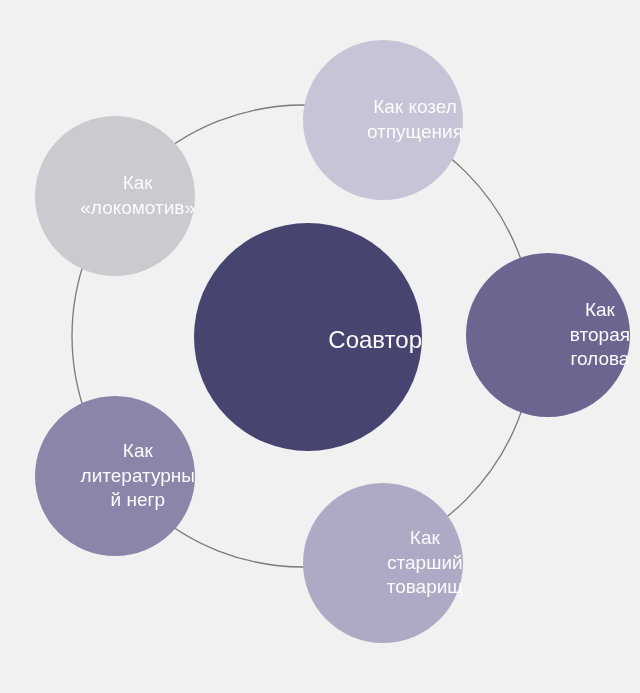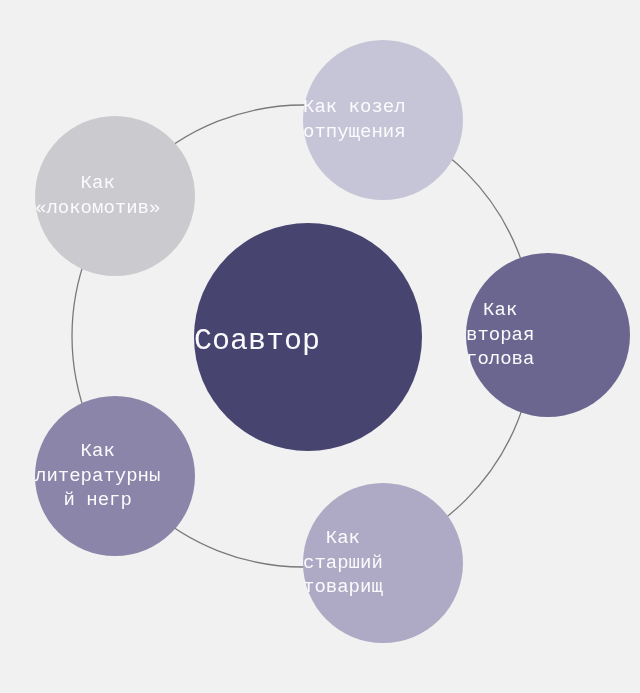--- a/index.html
+++ b/index.html
@@ -6,25 +6,25 @@
   body {
     width:640px; height:693px; overflow:hidden;
     background:#f1f1f1;
     font-family:"Liberation Sans", sans-serif;
     position:relative;
   }
   .canvas { position:absolute; left:0; top:0; width:640px; height:693px; }
   .ring { position:absolute; left:0; top:0; }
   .node {
     position:absolute; border-radius:50%;
-    display:flex; align-items:center; justify-content:flex-start;
-    text-align:center; color:#fbfbfd;font-family:Liberation Mono, monospace;
+    display:flex; align-items:center; justify-content:flex-end;
+    text-align:center; color:#fbfbfd;
   }
   .node .label { white-space:pre-line; line-height:1.3; }
-  .center .label { font-size:30px; line-height:1.2;margin-top:7px; }
+  .center .label { font-size:24px; line-height:1.2;margin-top:7px; }
   .sat .label { font-size:19px; }
 </style>
 </head>
 <body>
 
 <div class="canvas">
   <svg class="ring" width="640" height="693">
     <circle id="ring-circle" fill="none" stroke-width="1.3" cx="303" cy="336" r="231" stroke="#7a7a7a"></circle>
   </svg>
 

